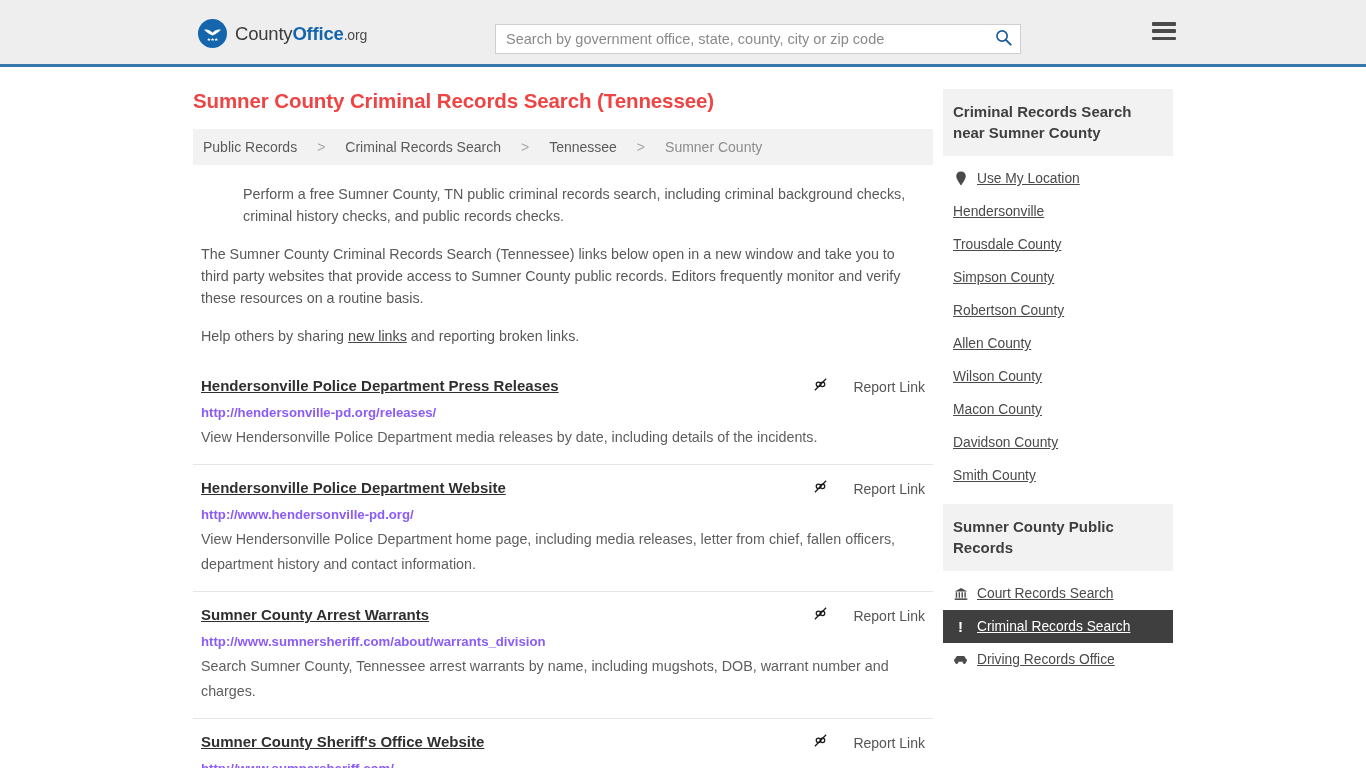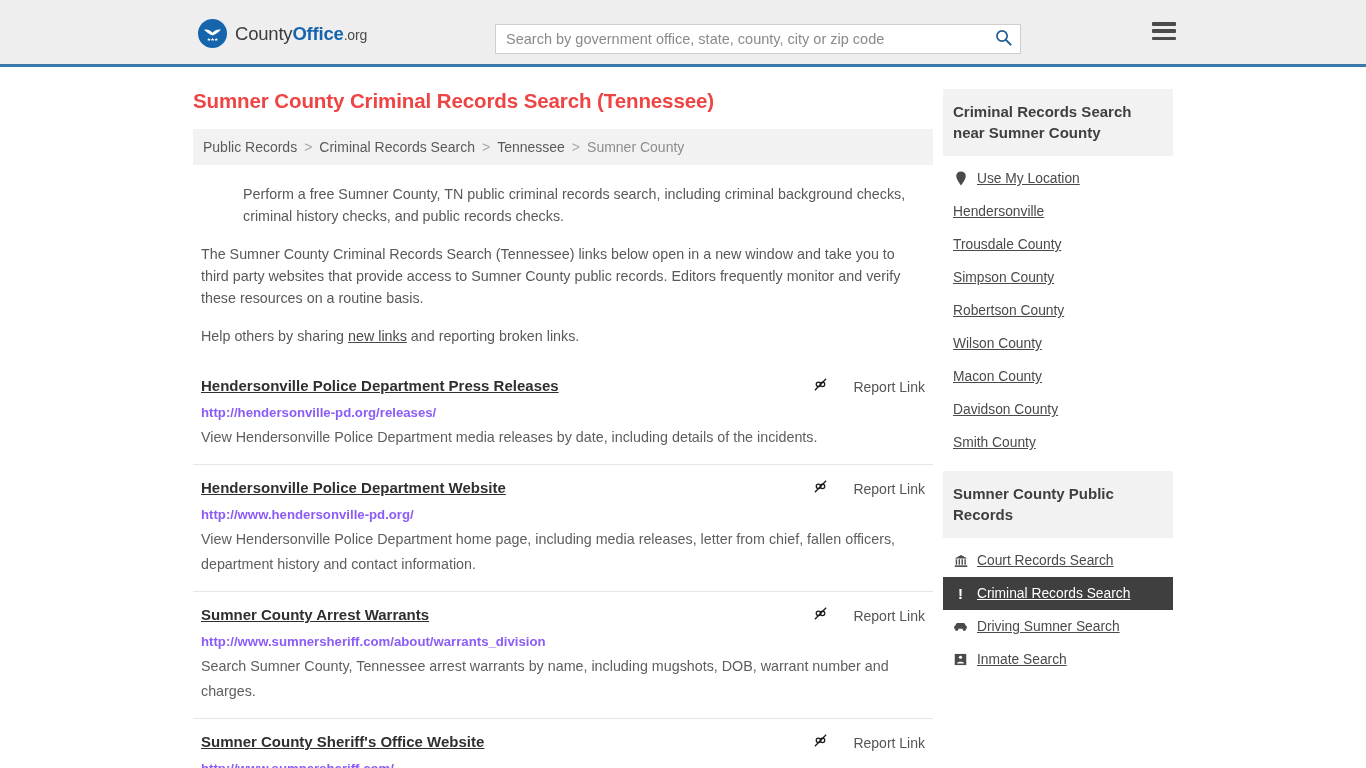--- a/index.html
+++ b/index.html
@@ -127,21 +127,21 @@
   }
 
   .breadcrumb {
     background: #f2f2f2;
     height: 36px;
     display: flex;
     align-items: center;
     padding: 0 10px;
     font-size: 14px;
     color: #5a5a5a;
-    gap: 7px;
+    gap: 20px;
   }
   .breadcrumb a {
     color: #5a5a5a;
     text-decoration: none;
   }
   .breadcrumb .sep { color: #a8a8a8; }
   .breadcrumb .current { color: #8d8d8d; }
 
   .intro p {
     font-size: 14.3px;
@@ -404,20 +404,21 @@
                 <path d="M6 0.5 C3 0.5 0.9 2.6 0.9 5.4 C0.9 9 6 15.5 6 15.5 C6 15.5 11.1 9 11.1 5.4 C11.1 2.6 9 0.5 6 0.5 Z" fill="currentColor"></path>
               </svg>
             </span>
             <a href="#">Use My Location</a>
           </div>
 
           <div class="county-item"><a href="#">Hendersonville</a></div>
           <div class="county-item"><a href="#">Trousdale County</a></div>
           <div class="county-item"><a href="#">Simpson County</a></div>
           <div class="county-item"><a href="#">Robertson County</a></div>
+          <div class="county-item"><a href="#">Allen County</a></div>
           <div class="county-item"><a href="#">Wilson County</a></div>
           <div class="county-item"><a href="#">Macon County</a></div>
           <div class="county-item"><a href="#">Davidson County</a></div>
           <div class="county-item"><a href="#">Smith County</a></div>
         </div>
       </div>
 
       <div class="side-box" style="margin-top:12px;">
         <div class="side-header">Sumner County Public Records</div>
 
@@ -443,32 +444,22 @@
           </div>
 
           <div class="side-item">
             <span class="side-icon">
               <svg width="15" height="12" viewBox="0 0 18 12" aria-hidden="true">
                 <path d="M1.4 8.2 L1.4 5.6 C1.4 4.9 1.9 4.6 2.6 4.5 L3.8 2 C4.1 1.4 4.6 1.1 5.3 1.1 L12.7 1.1 C13.4 1.1 13.9 1.4 14.2 2 L15.4 4.5 C16.1 4.6 16.6 4.9 16.6 5.6 L16.6 8.2 Z" fill="currentColor"></path>
                 <circle cx="4.4" cy="8.8" r="1.9" fill="currentColor"></circle>
                 <circle cx="13.6" cy="8.8" r="1.9" fill="currentColor"></circle>
               </svg>
             </span>
-            <a href="#">Driving Sumner Search</a>
-          </div>
-
-          <div class="side-item">
-            <span class="side-icon">
-              <svg width="13" height="13" viewBox="0 0 14 14" aria-hidden="true">
-                <rect x="0.8" y="1" width="12.4" height="12" fill="currentColor"></rect>
-                <circle cx="7" cy="4.6" r="1.7" fill="#ffffff"></circle>
-                <path d="M3.2 11.4 C3.2 8.9 10.8 8.9 10.8 11.4 Z" fill="#ffffff"></path>
-              </svg>
-            </span>
-            <a href="#">Inmate Search</a>
-          </div>
+            <a href="#">Driving Records Office</a>
+          </div>
+
 
         </div>
       </div>
     </div>
 
   </div>
 </div>
 
 </body></html>

